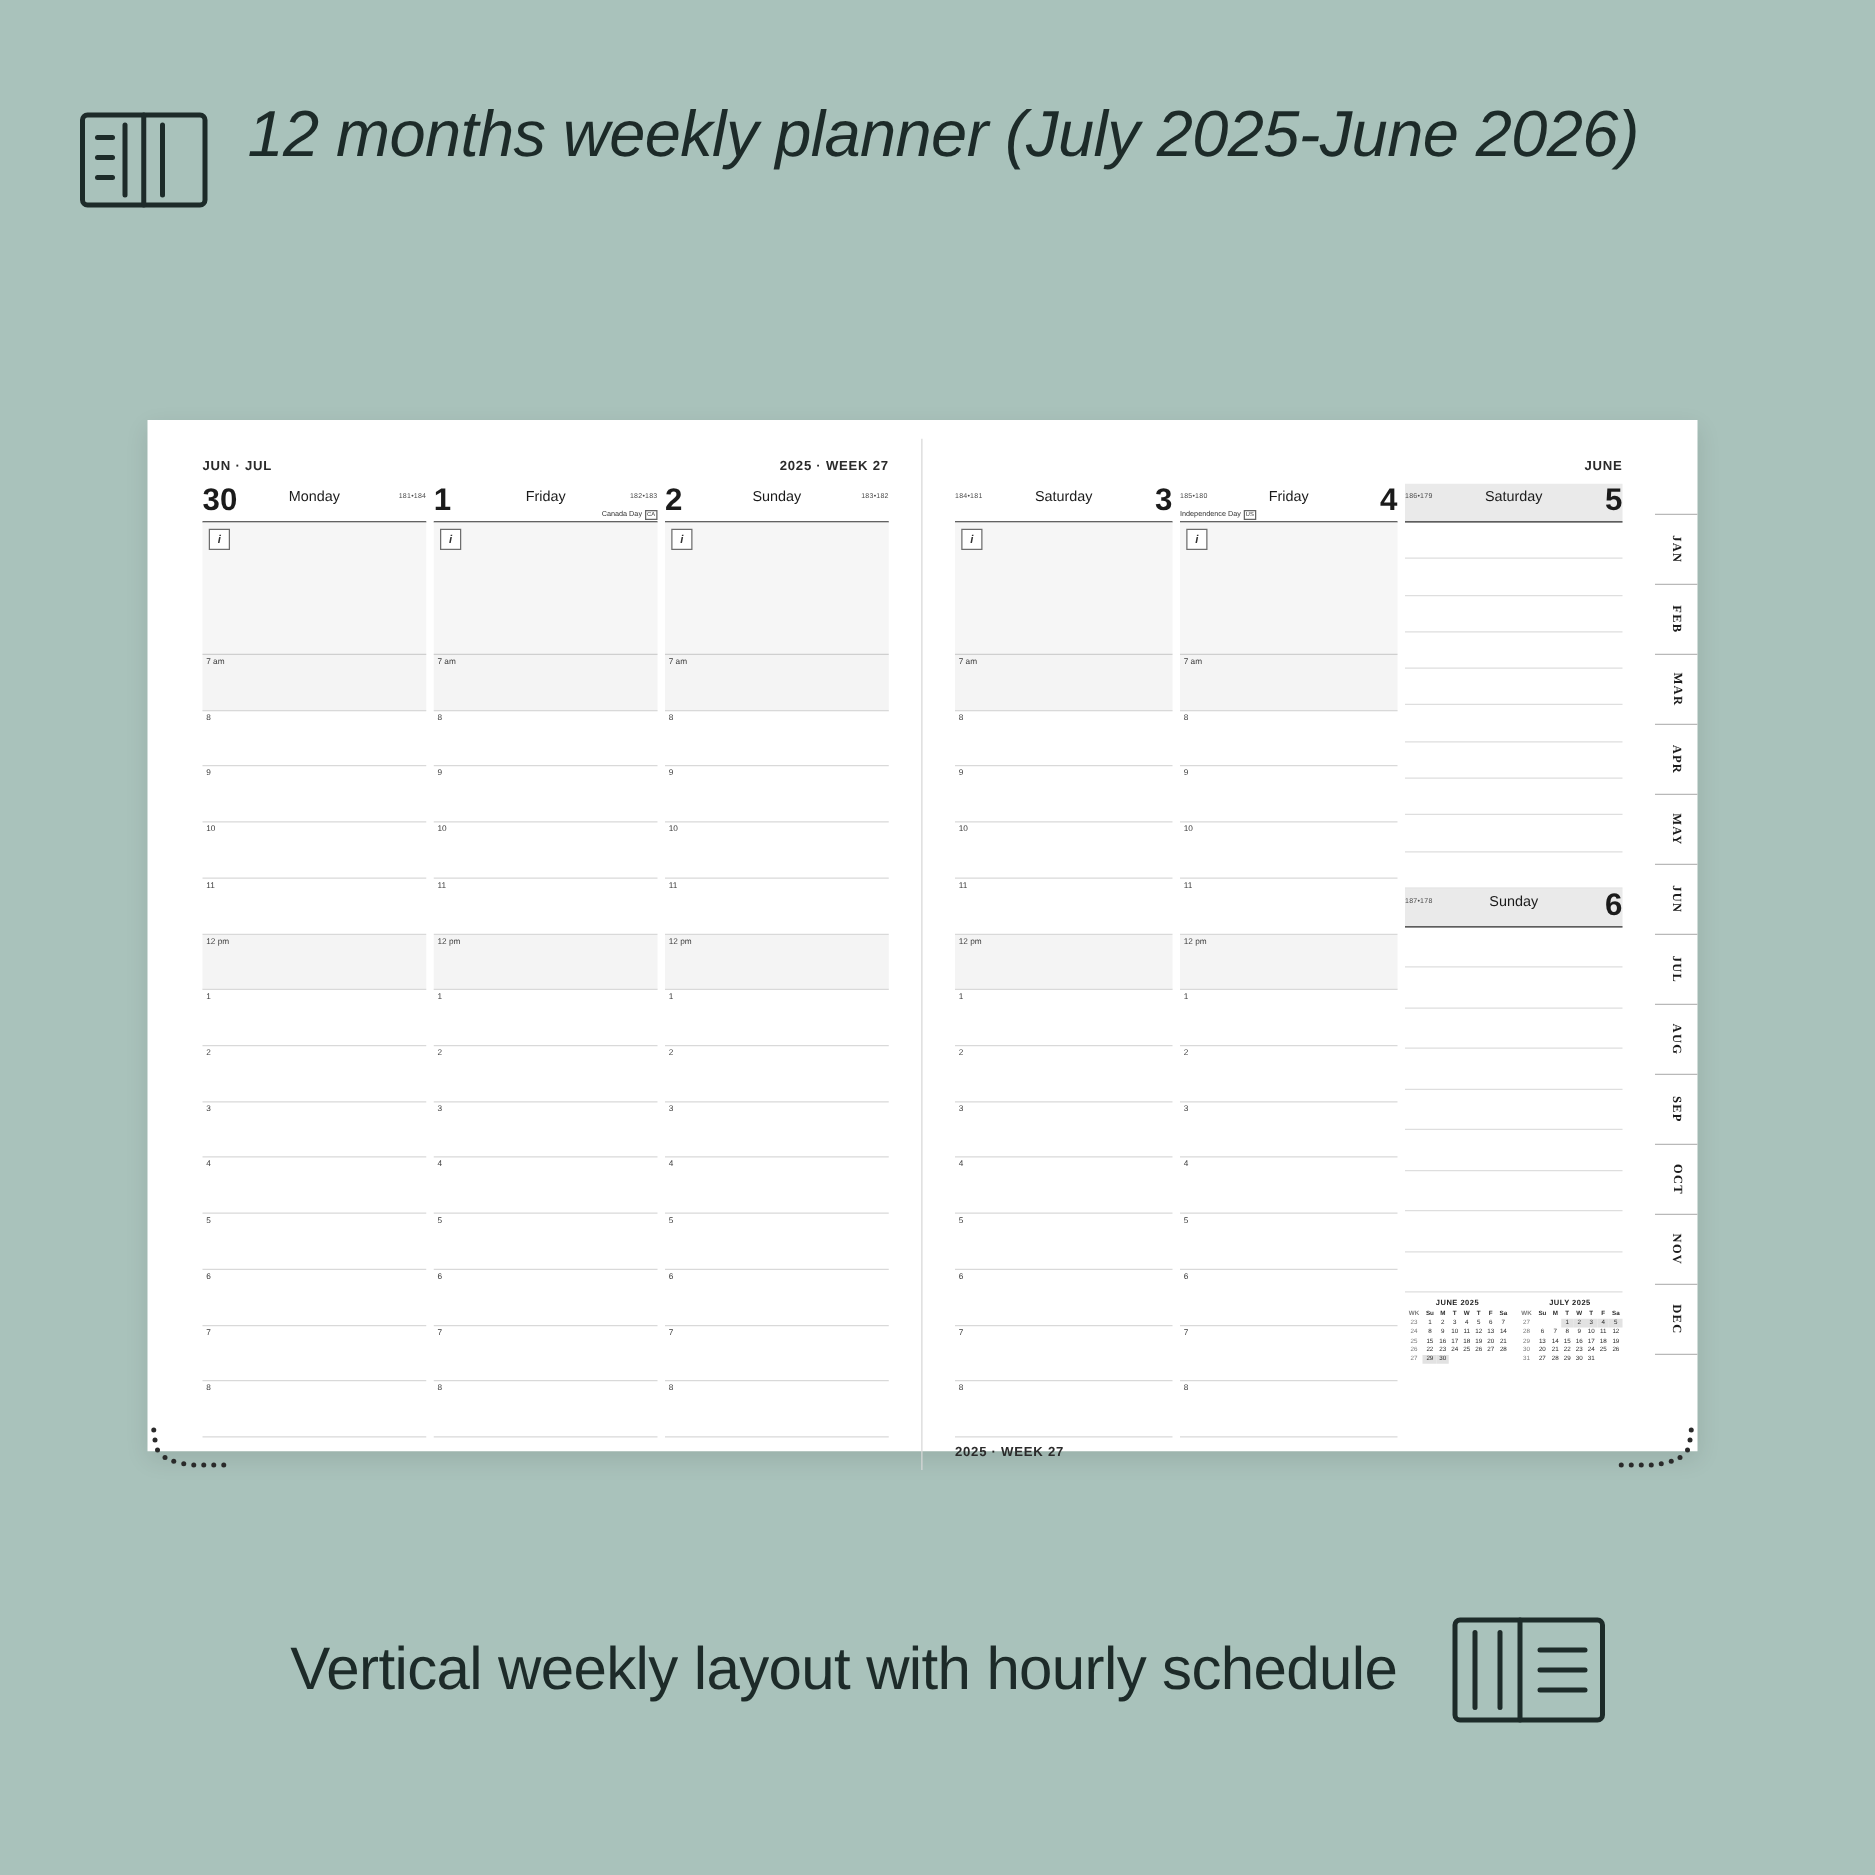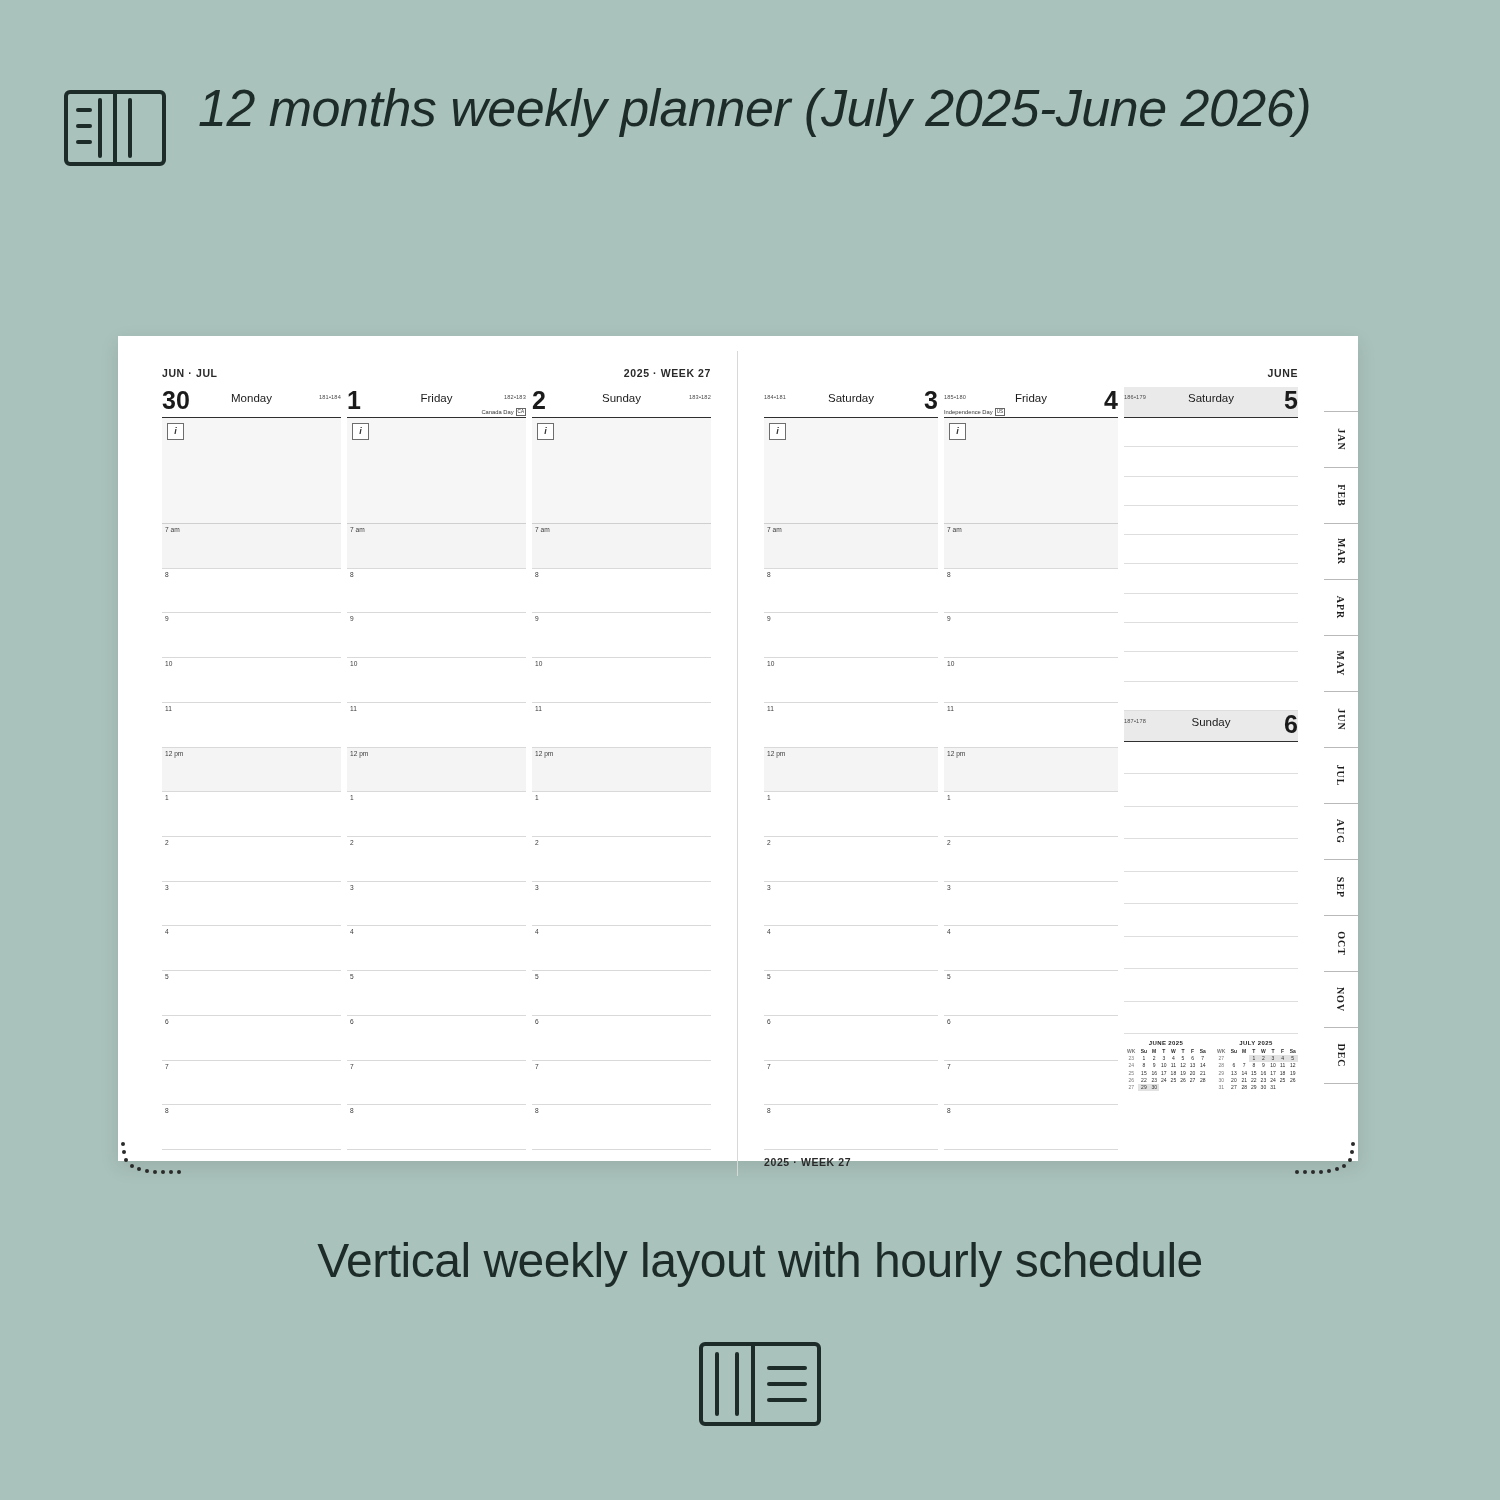--- a/index.html
+++ b/index.html
@@ -14,21 +14,21 @@
   .top-head{
     position:absolute;left:60px;top:78px;width:1400px;height:120px;
     display:flex;align-items:flex-start;gap:28px;font-style:italic;
   }
   .book-icon{width:110px;height:100px;flex:0 0 auto;}
   .top-title{
     font-size:52px;color:#1d2b29;letter-spacing:-0.5px;white-space:nowrap;
   }
   .bot-head{
     position:absolute;left:60px;top:1275px;width:1400px;height:120px;
-    display:flex;align-items:center;justify-content:center;gap:40px;flex-direction:column;
+    display:flex;align-items:center;justify-content:center;gap:40px;
   }
   .bot-title{font-size:48px;color:#1d2b29;letter-spacing:-0.5px;white-space:nowrap;}
 
   
   .spread{
     position:absolute;left:118px;top:336px;width:1240px;height:825px;
     background:#ffffff;
     box-shadow:0 6px 18px rgba(0,0,0,0.10);
   }
   .page{position:absolute;top:15px;height:100%;box-sizing:border-box;}

